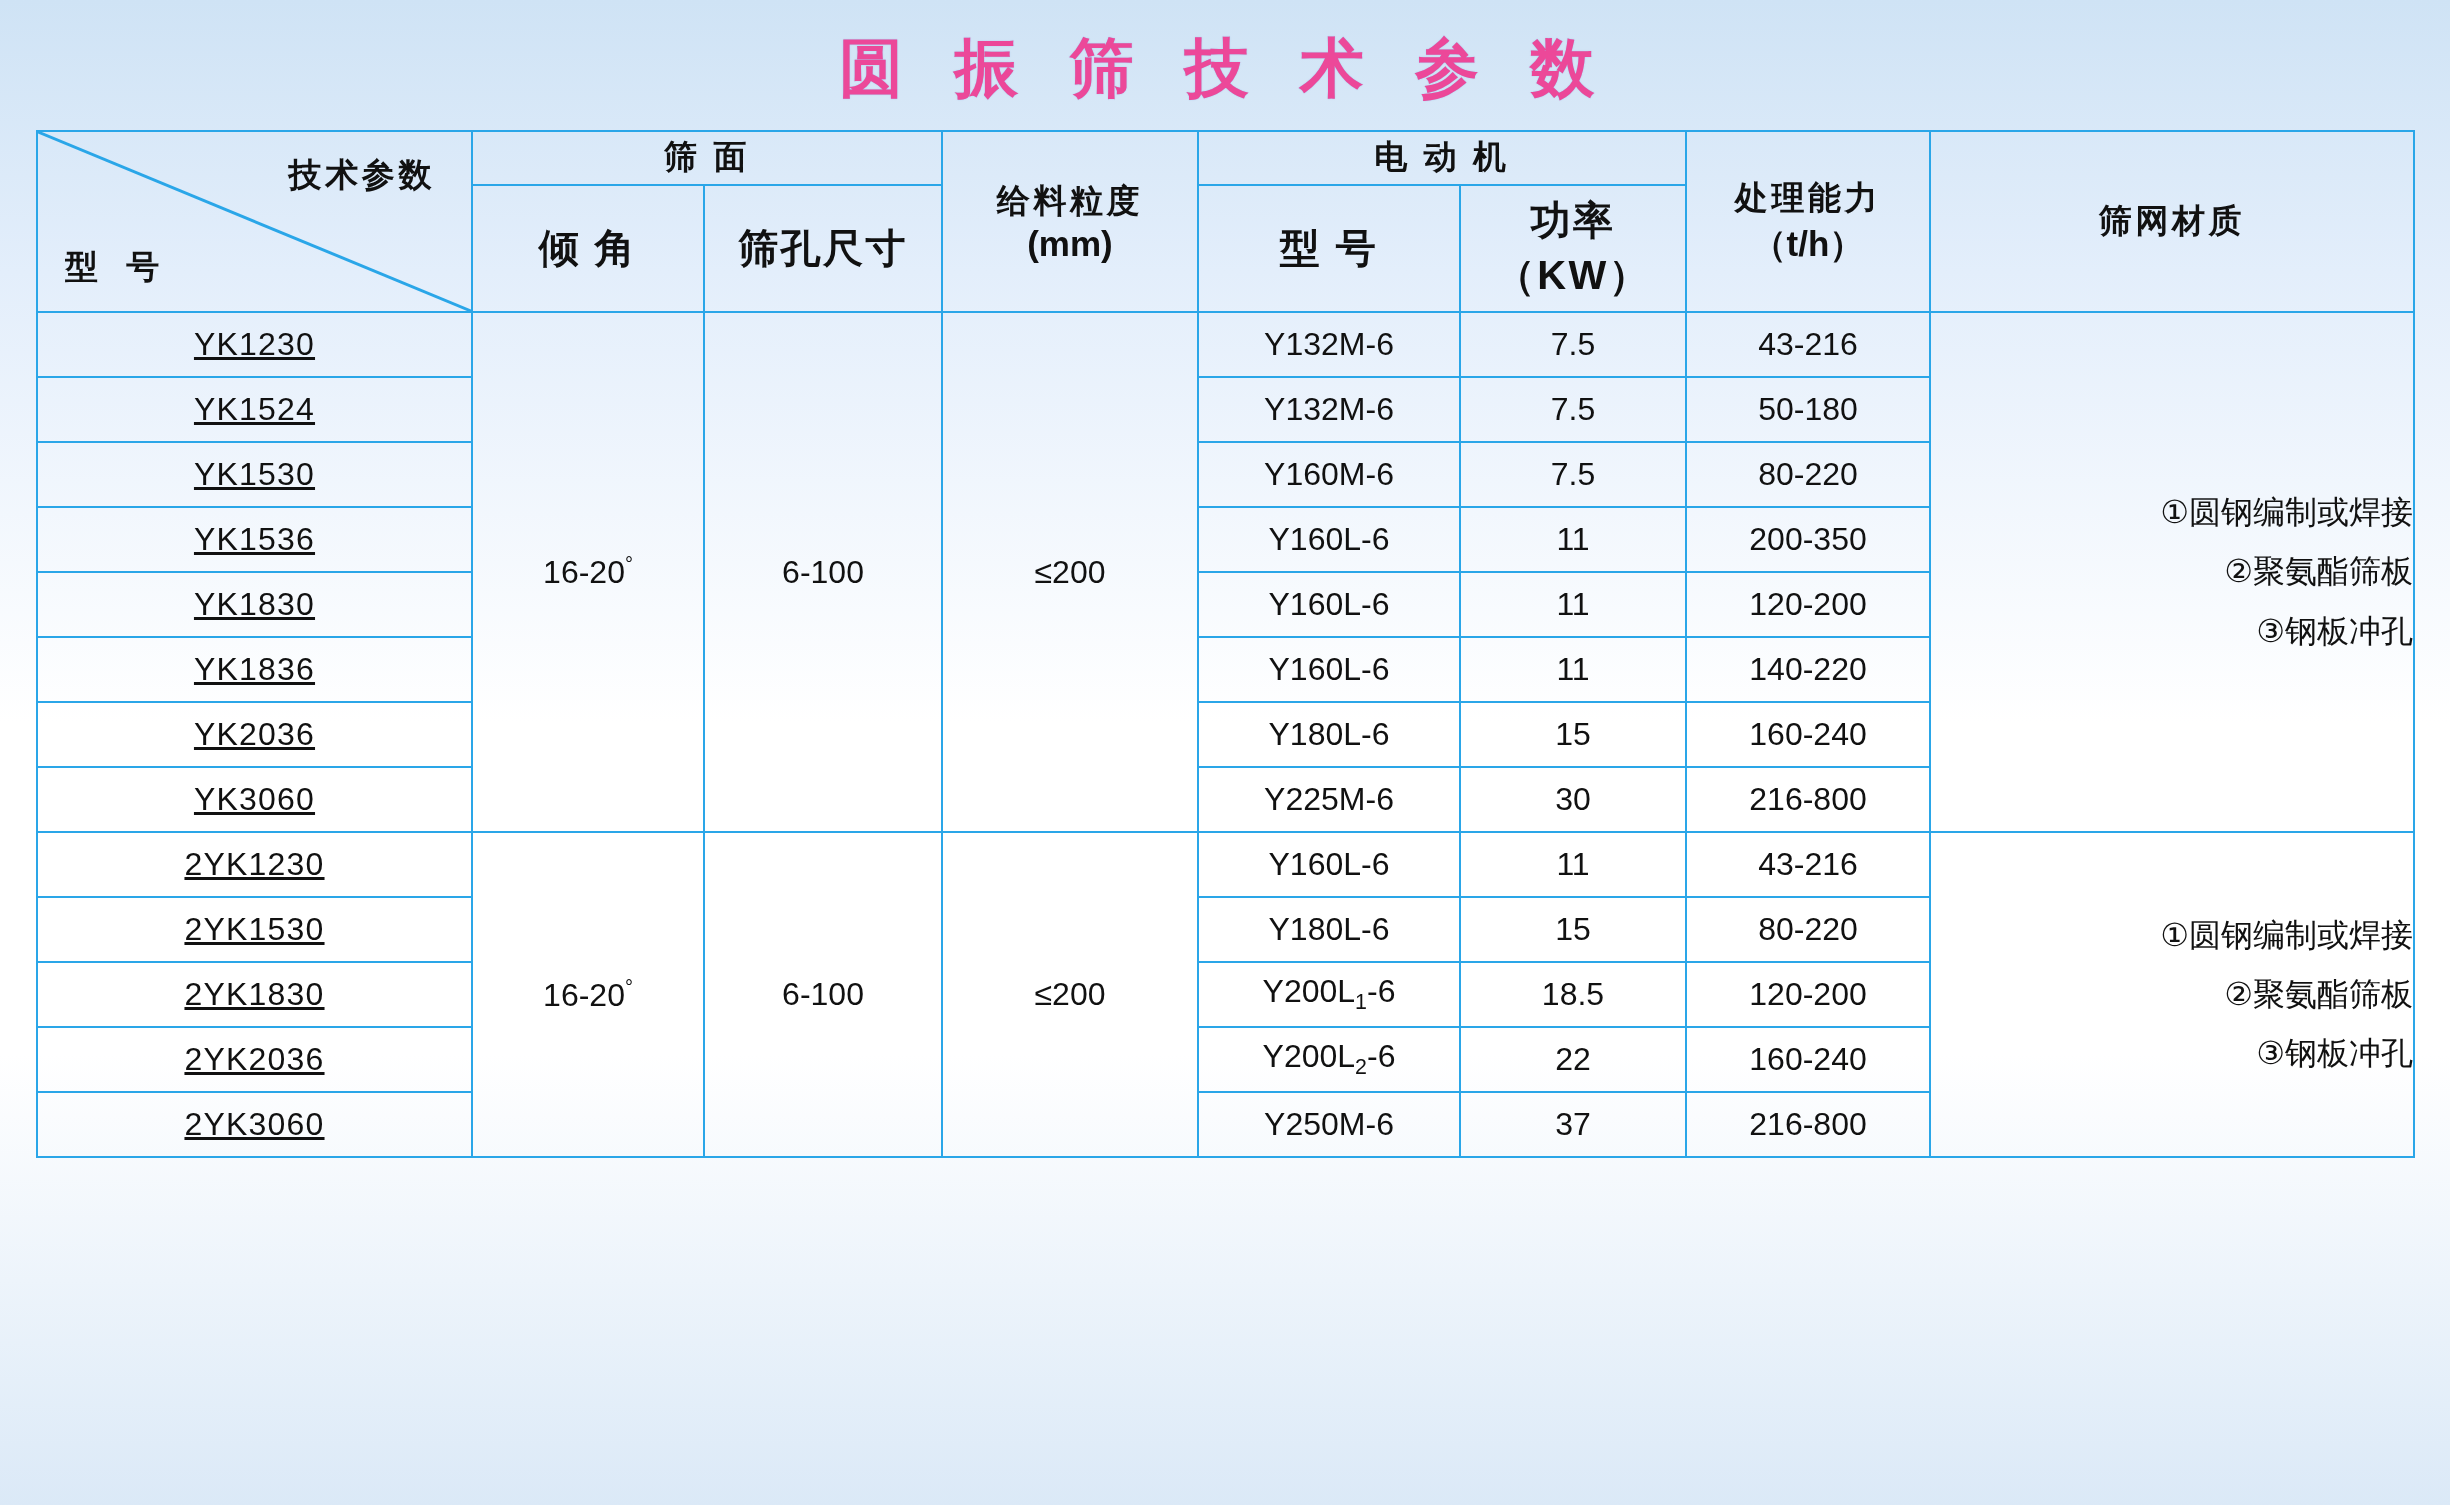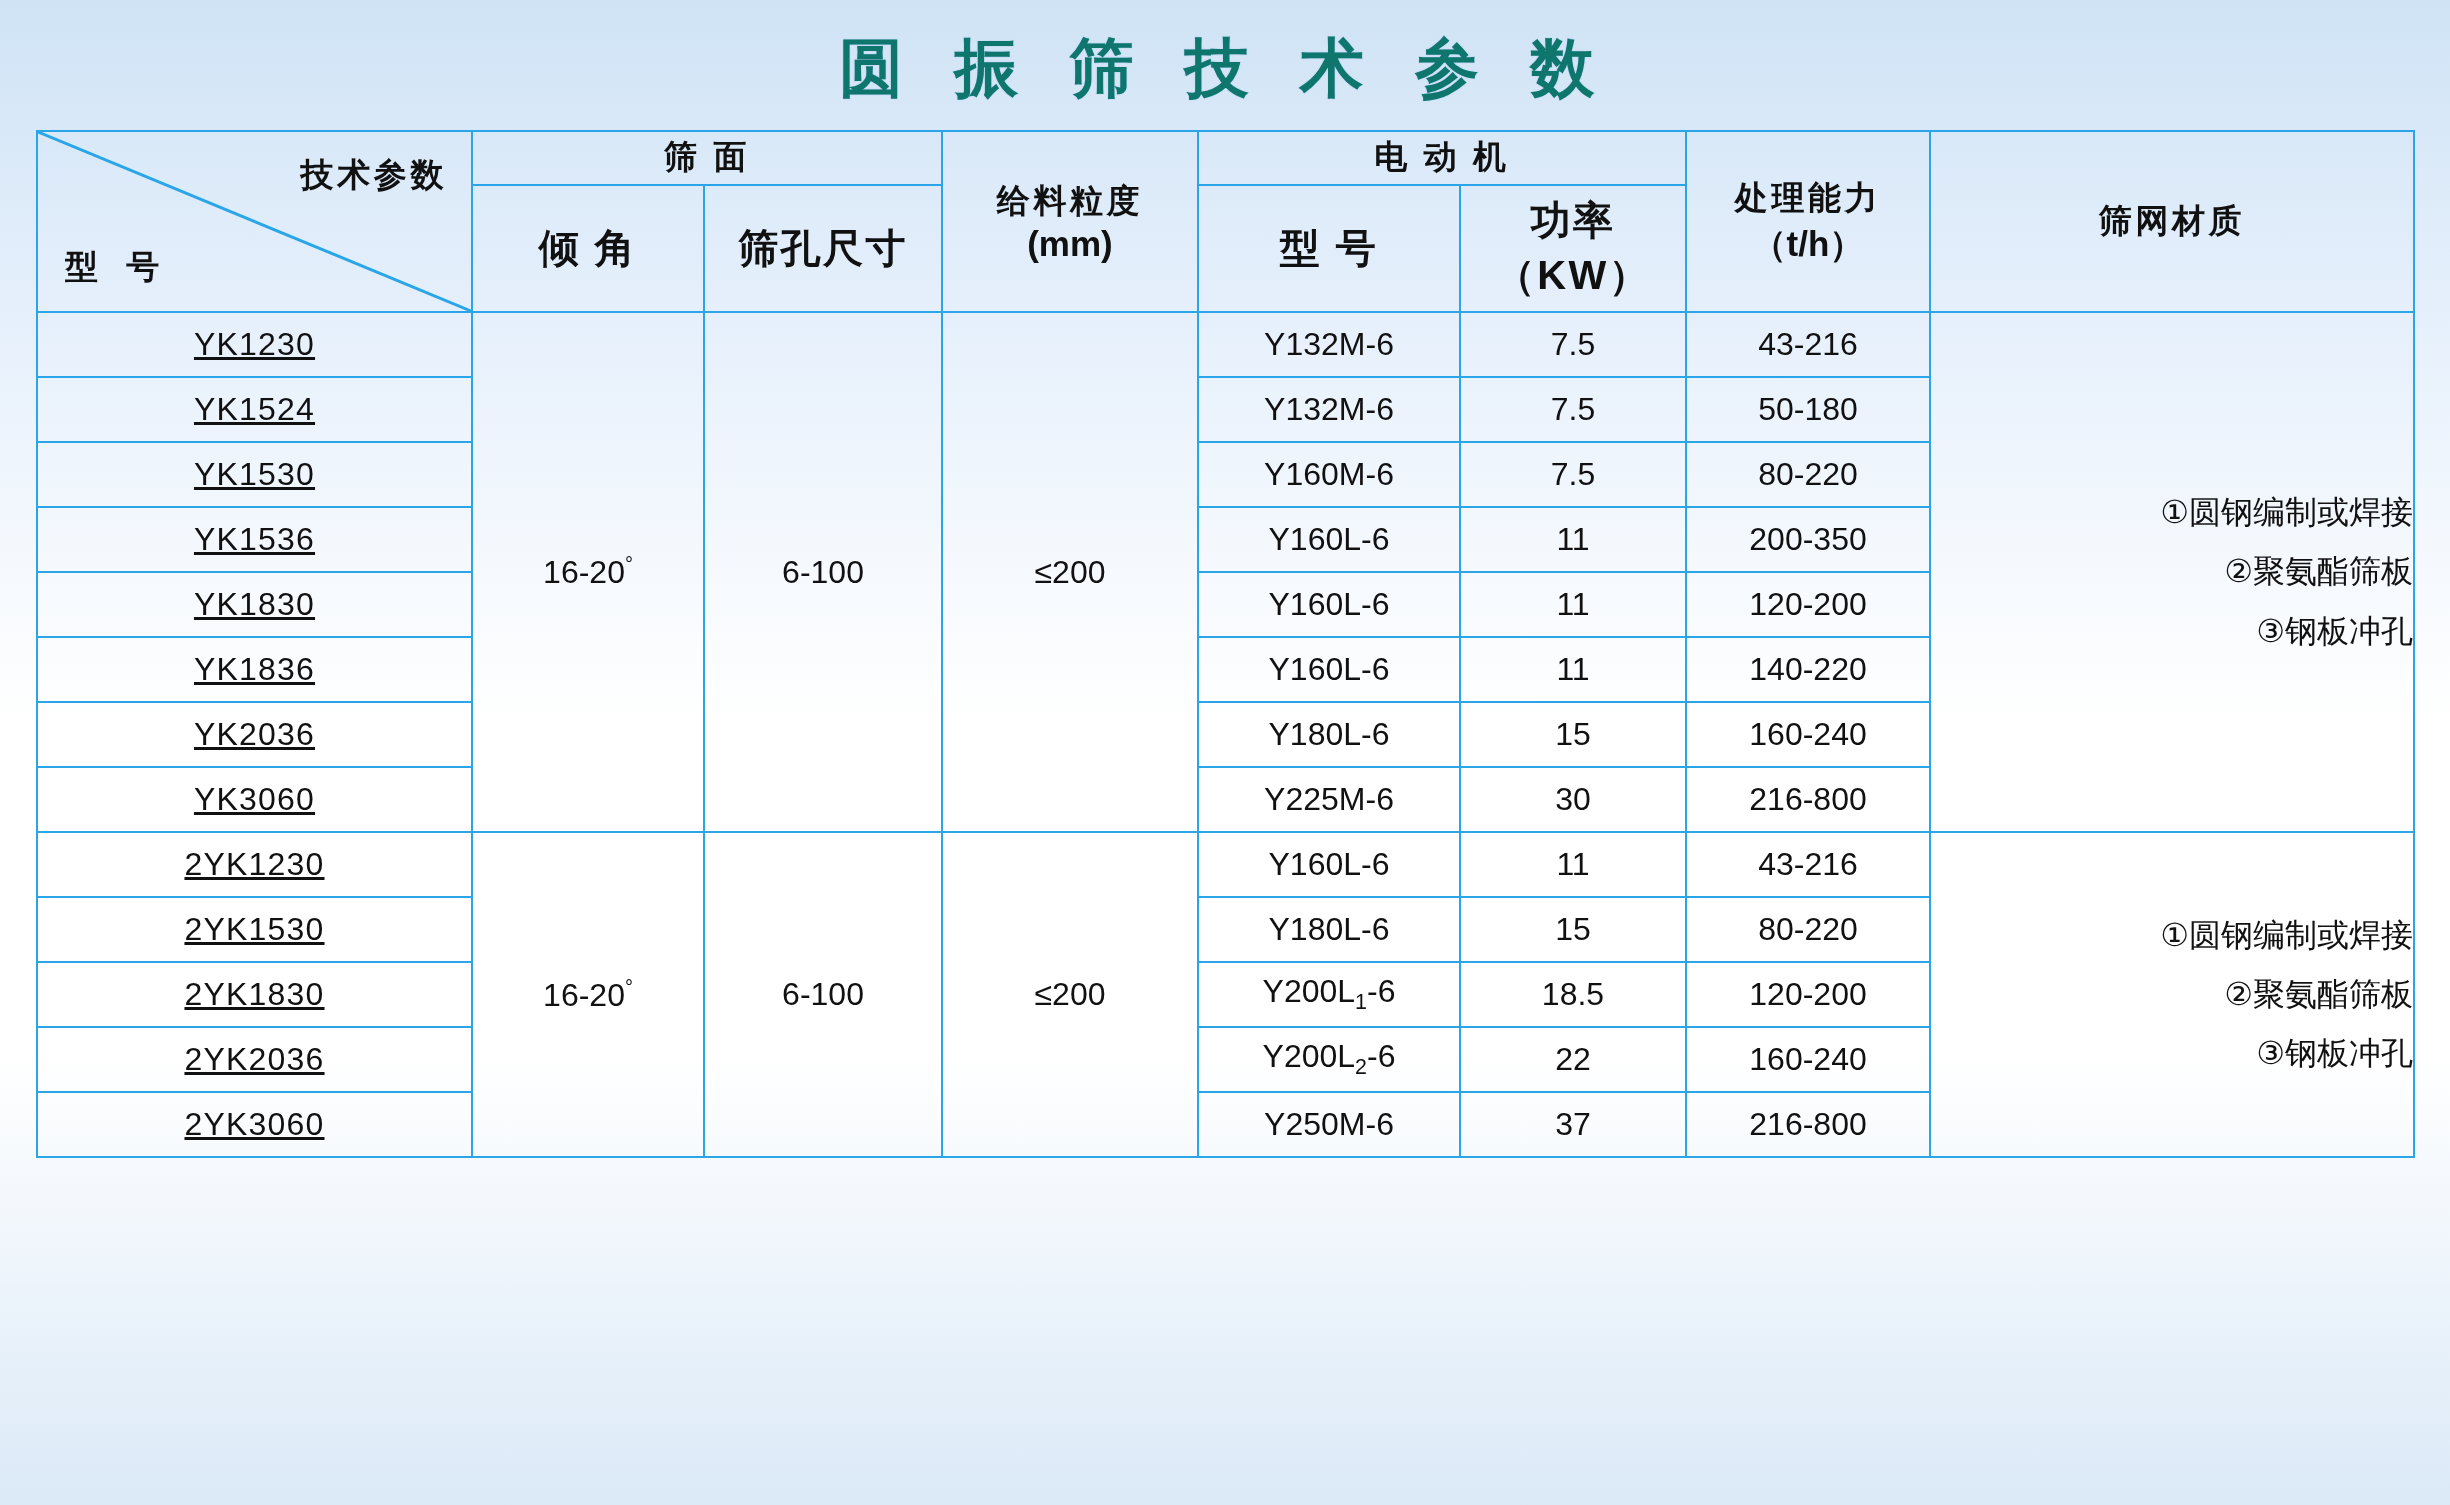--- a/index.html
+++ b/index.html
@@ -15,21 +15,21 @@
   }
   .page {
     position: relative;
     width: 2450px;
     height: 1506px;
     box-sizing: border-box;
     padding: 0 36px;
   }
   .title {
     text-align: center;
-    color: #0f766e;
+    color: #ec4899;
     font-size: 64px;
     font-weight: bold;
     letter-spacing: 16.7px;
     padding-top: 25px;
     padding-bottom: 18px;
     text-shadow: 0 0 1.2px rgba(26,111,212,0.35);
   }
   table.spec {
     border-collapse: collapse;
     width: 2379px;
@@ -71,21 +71,21 @@
   }
   .corner .diag {
     position: absolute;
     left: 0;
     top: 0;
     width: 100%;
     height: 100%;
   }
   .corner .tp {
     position: absolute;
-    right: 24px;
+    right: 36px;
     top: 21.4px;
     font-size: 33px;
     font-weight: bold;
     letter-spacing: 3.6px;
   }
   .corner .md {
     position: absolute;
     left: 27px;
     bottom: 21.4px;
     font-size: 33px;

